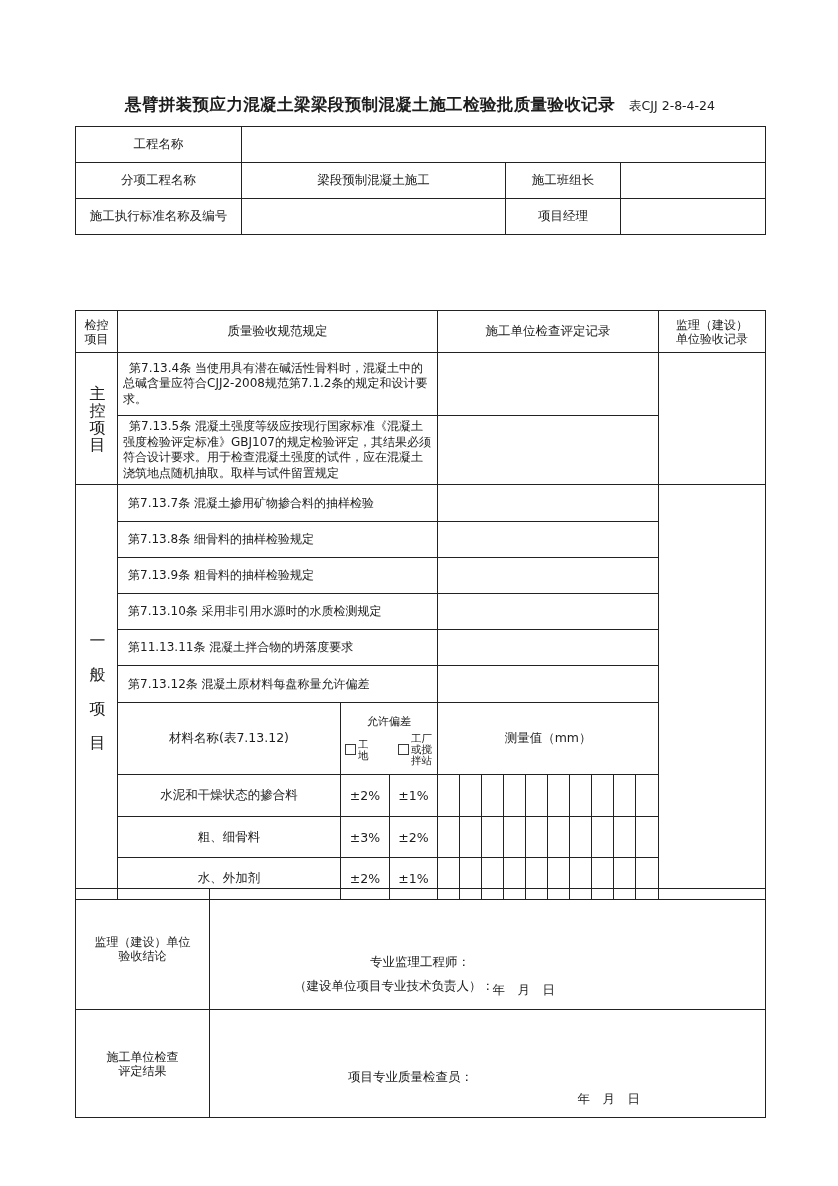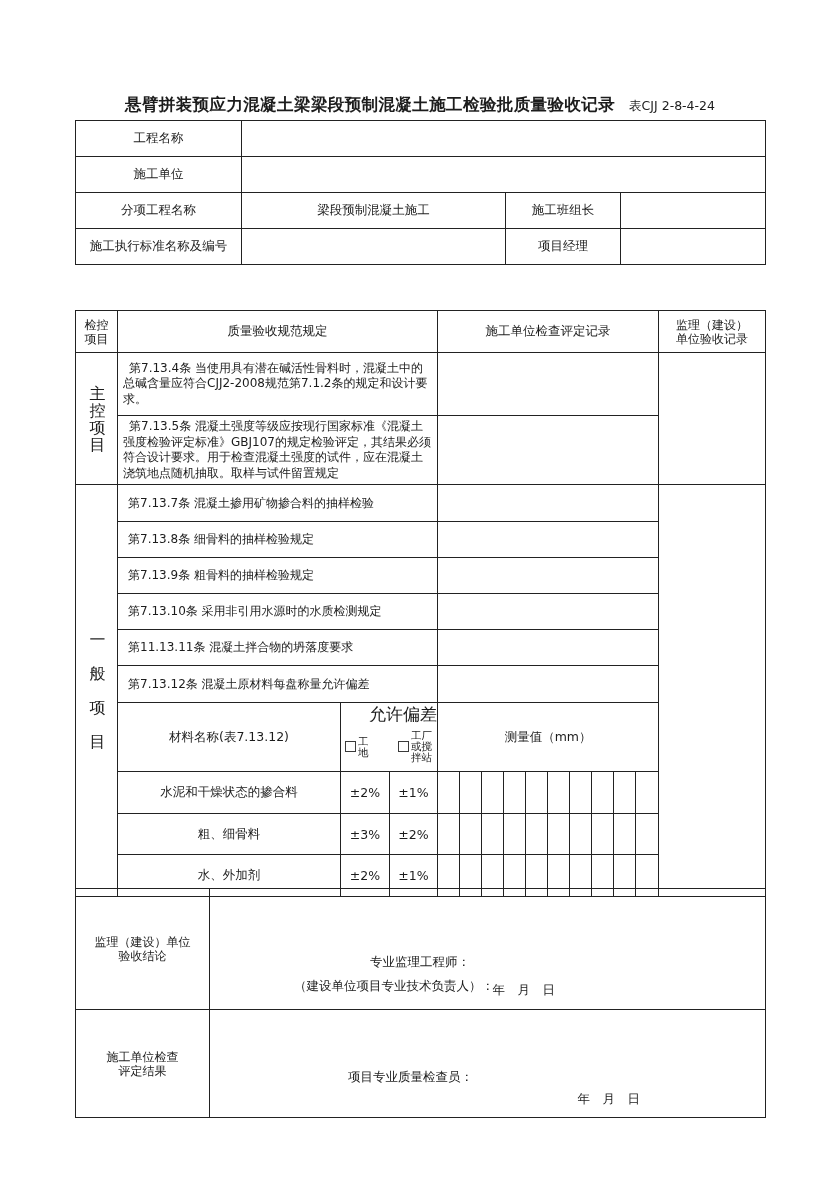--- a/index.html
+++ b/index.html
@@ -15,21 +15,21 @@
     display:flex; justify-content:center; align-items:flex-end; gap:14px;
   }
   .title { font-size:16.5px; font-weight:bold; letter-spacing:0.4px; white-space:nowrap; }
   .code  { font-size:12.5px; padding-bottom:1px; white-space:nowrap; }
 
   table { border-collapse:collapse; table-layout:fixed; }
   td {
     border:1px solid #222222; padding:0; font-size:12.5px;
     vertical-align:middle; overflow:hidden;
   }
-  .t1 { position:absolute; top:120px; left:75px; width:690px; }
+  .t1 { position:absolute; top:126px; left:75px; width:690px; }
   .t2 { position:absolute; top:310px; left:75px; width:690px; }
   .t3 { position:absolute; top:888px; left:75px; width:690px; }
 
   .c { text-align:center; }
   .two-line { margin:0 auto; word-break:break-all; line-height:14px; font-size:12px; text-align:center; }
   .w28 { width:28px; }
   .w80 { width:80px; }
   .w100 { width:100px; }
 
   .vlabel-inner {
@@ -38,21 +38,21 @@
   }
   .lh17 { line-height:17px; }
   .lh34 { line-height:34px; }
 
   .para {
     text-align:left; padding:3px 6px 3px 5px; text-indent:6px;
     font-size:12px; line-height:15.5px;
   }
   .g-item { text-align:left; padding-left:10px; font-size:12px; }
 
-  .tol-top { text-align:right; font-size:17px; margin-top:0; }
+  .tol-top { text-align:center; font-size:11px; margin-top:11px; }
   .tol-bottom { display:flex; justify-content:space-between; padding:4px 3px 8px 4px; }
   .cb-group { display:flex; align-items:center; gap:2px; }
   .cb { width:9px; height:9px; border:1px solid #3a3a3a; display:inline-block; flex:none; }
   .cb-label { font-size:10.5px; line-height:11px; word-break:break-all; text-align:left; }
   .cb-label.site { width:12px; }
   .cb-label.factory { width:23px; }
 
   .sigbox { position:relative; width:100%; }
   .sigbox.h1 { height:106px; }
   .sigbox.h2 { height:119px; }
@@ -71,24 +71,20 @@
   <table class="t1">
     <colgroup>
         <col style="width:166px">
         <col style="width:264px">
         <col style="width:115px">
         <col style="width:145px">
       </colgroup>
     <tbody>
         <tr style="height:36px">
       <td class="c">工程名称</td>
-      <td colspan="3"></td>
-    </tr>
-    <tr style="height:36px">
-      <td class="c">施工单位</td>
       <td colspan="3"></td>
     </tr>
     <tr style="height:36px">
       <td class="c">分项工程名称</td>
       <td class="c">梁段预制混凝土施工</td>
       <td class="c">施工班组长</td>
       <td></td>
     </tr>
     <tr style="height:36px">
       <td class="c">施工执行标准名称及编号</td>

